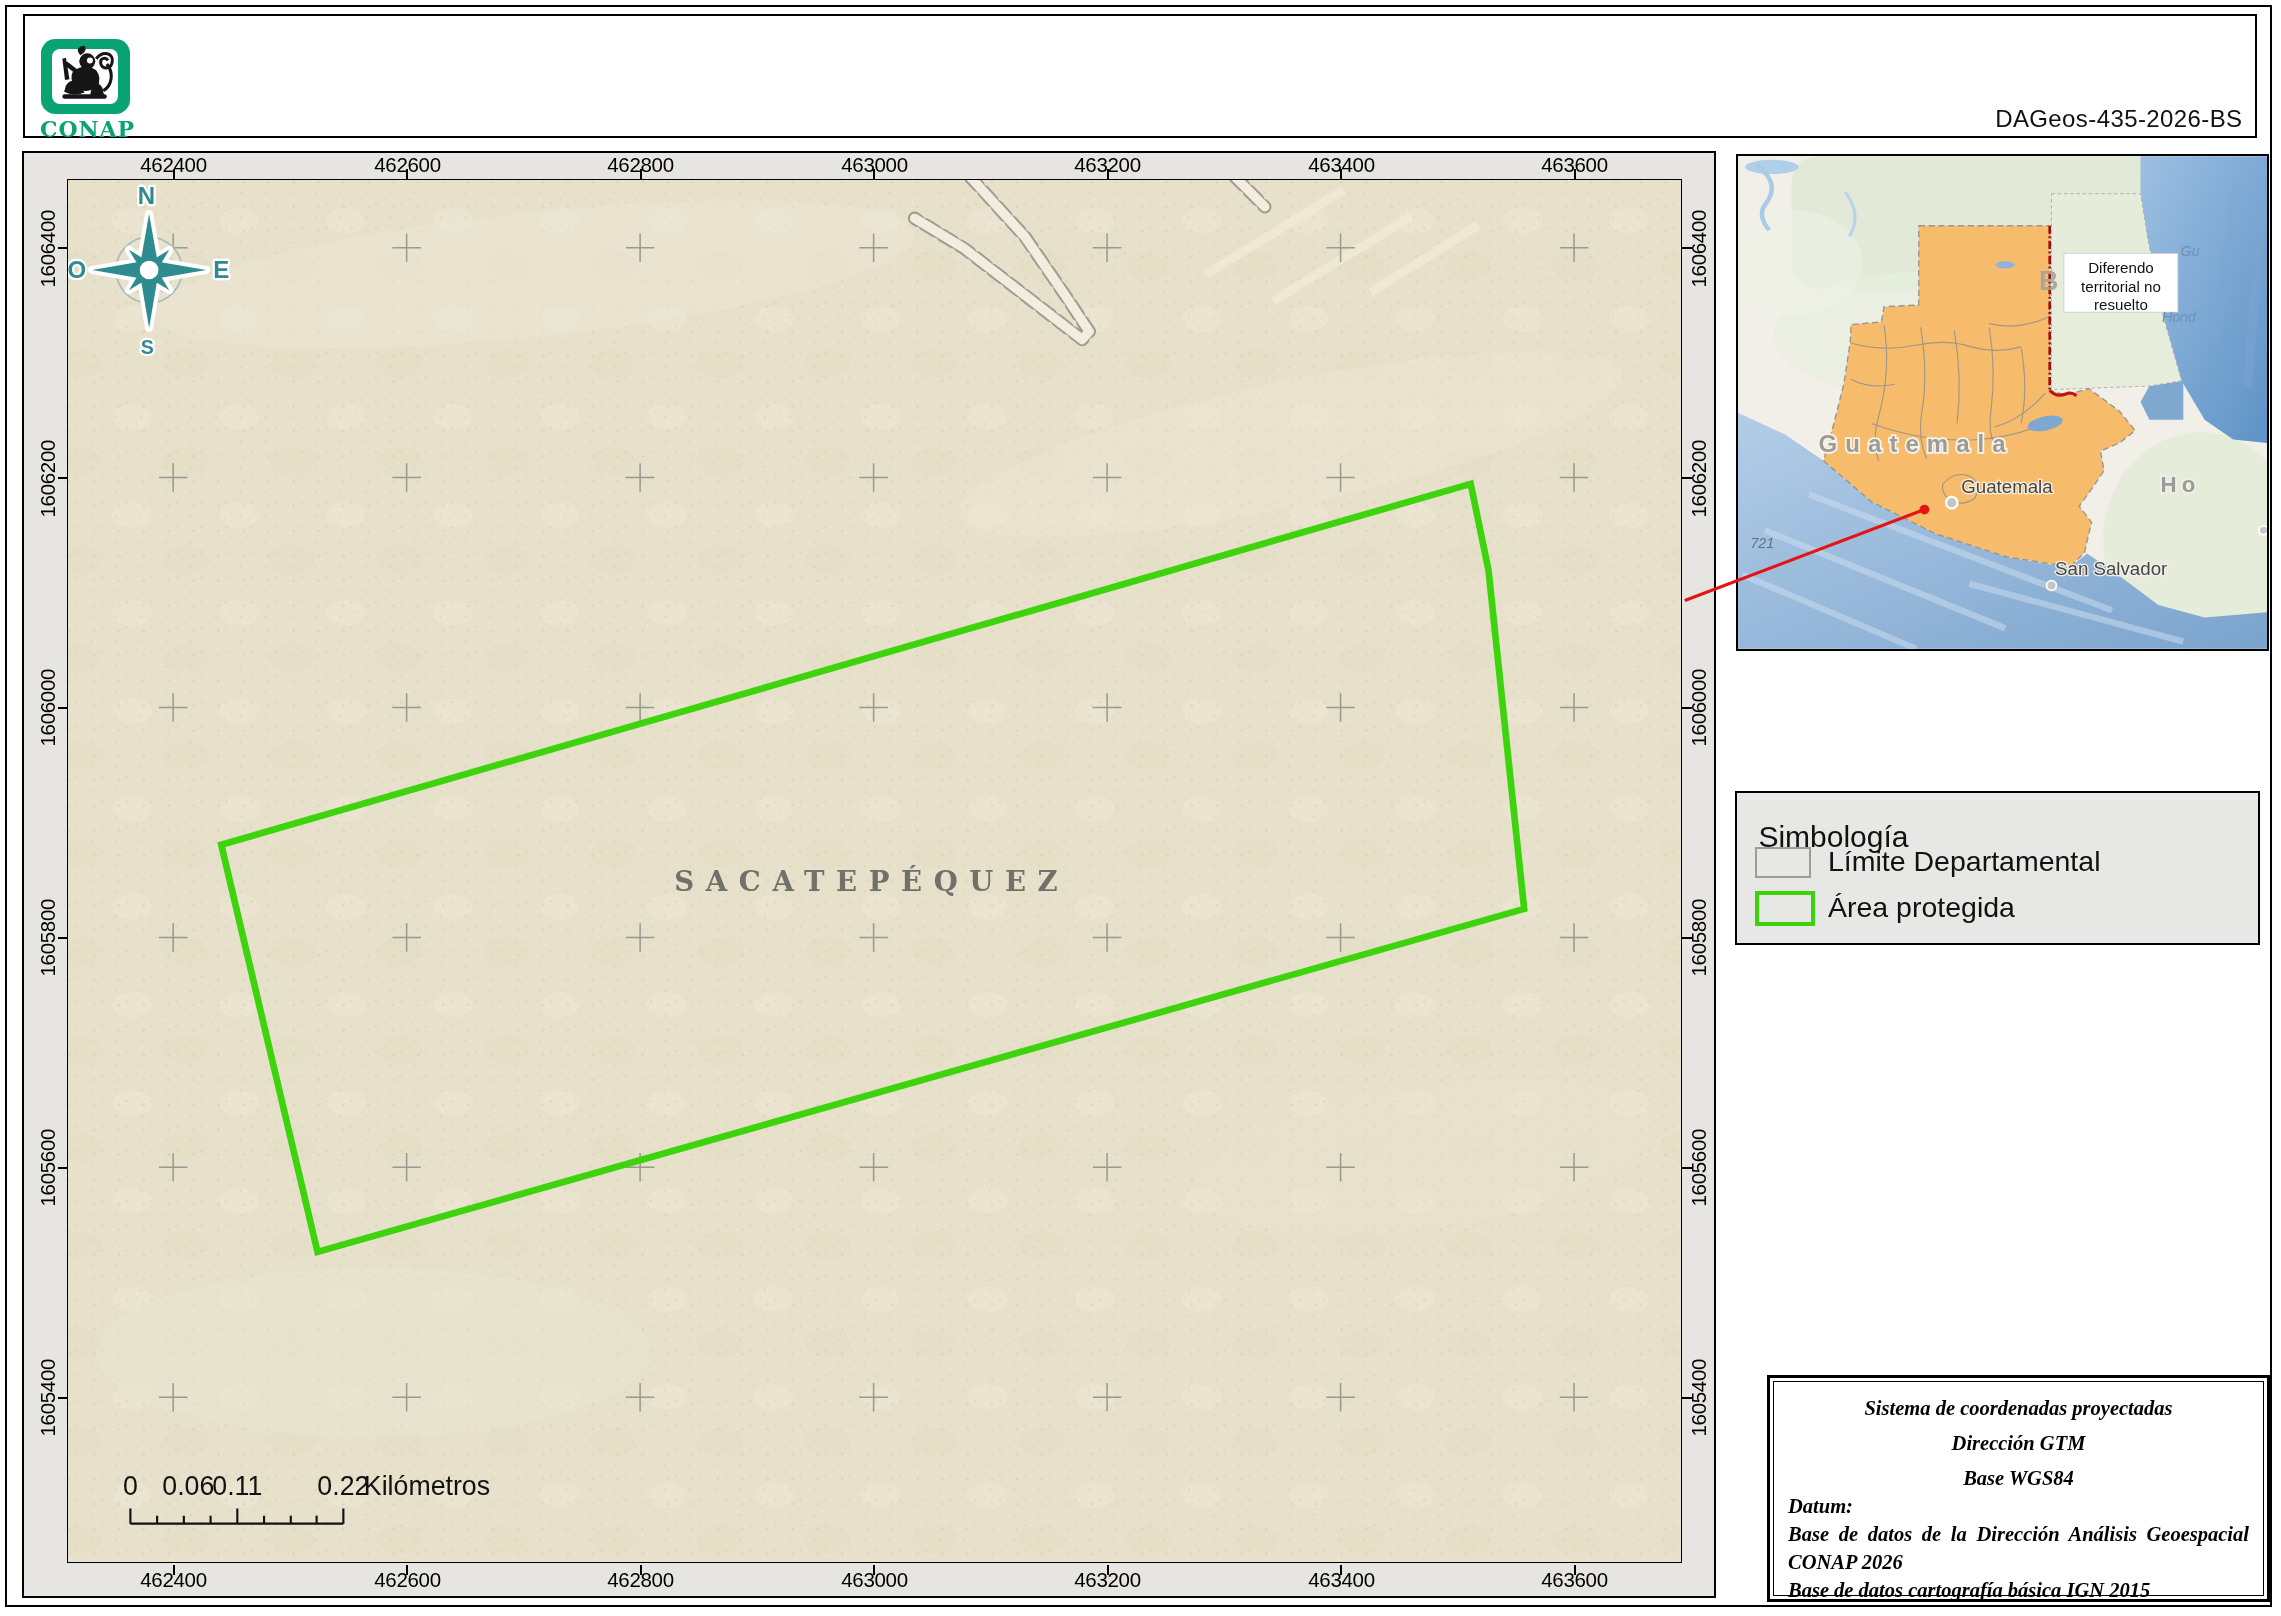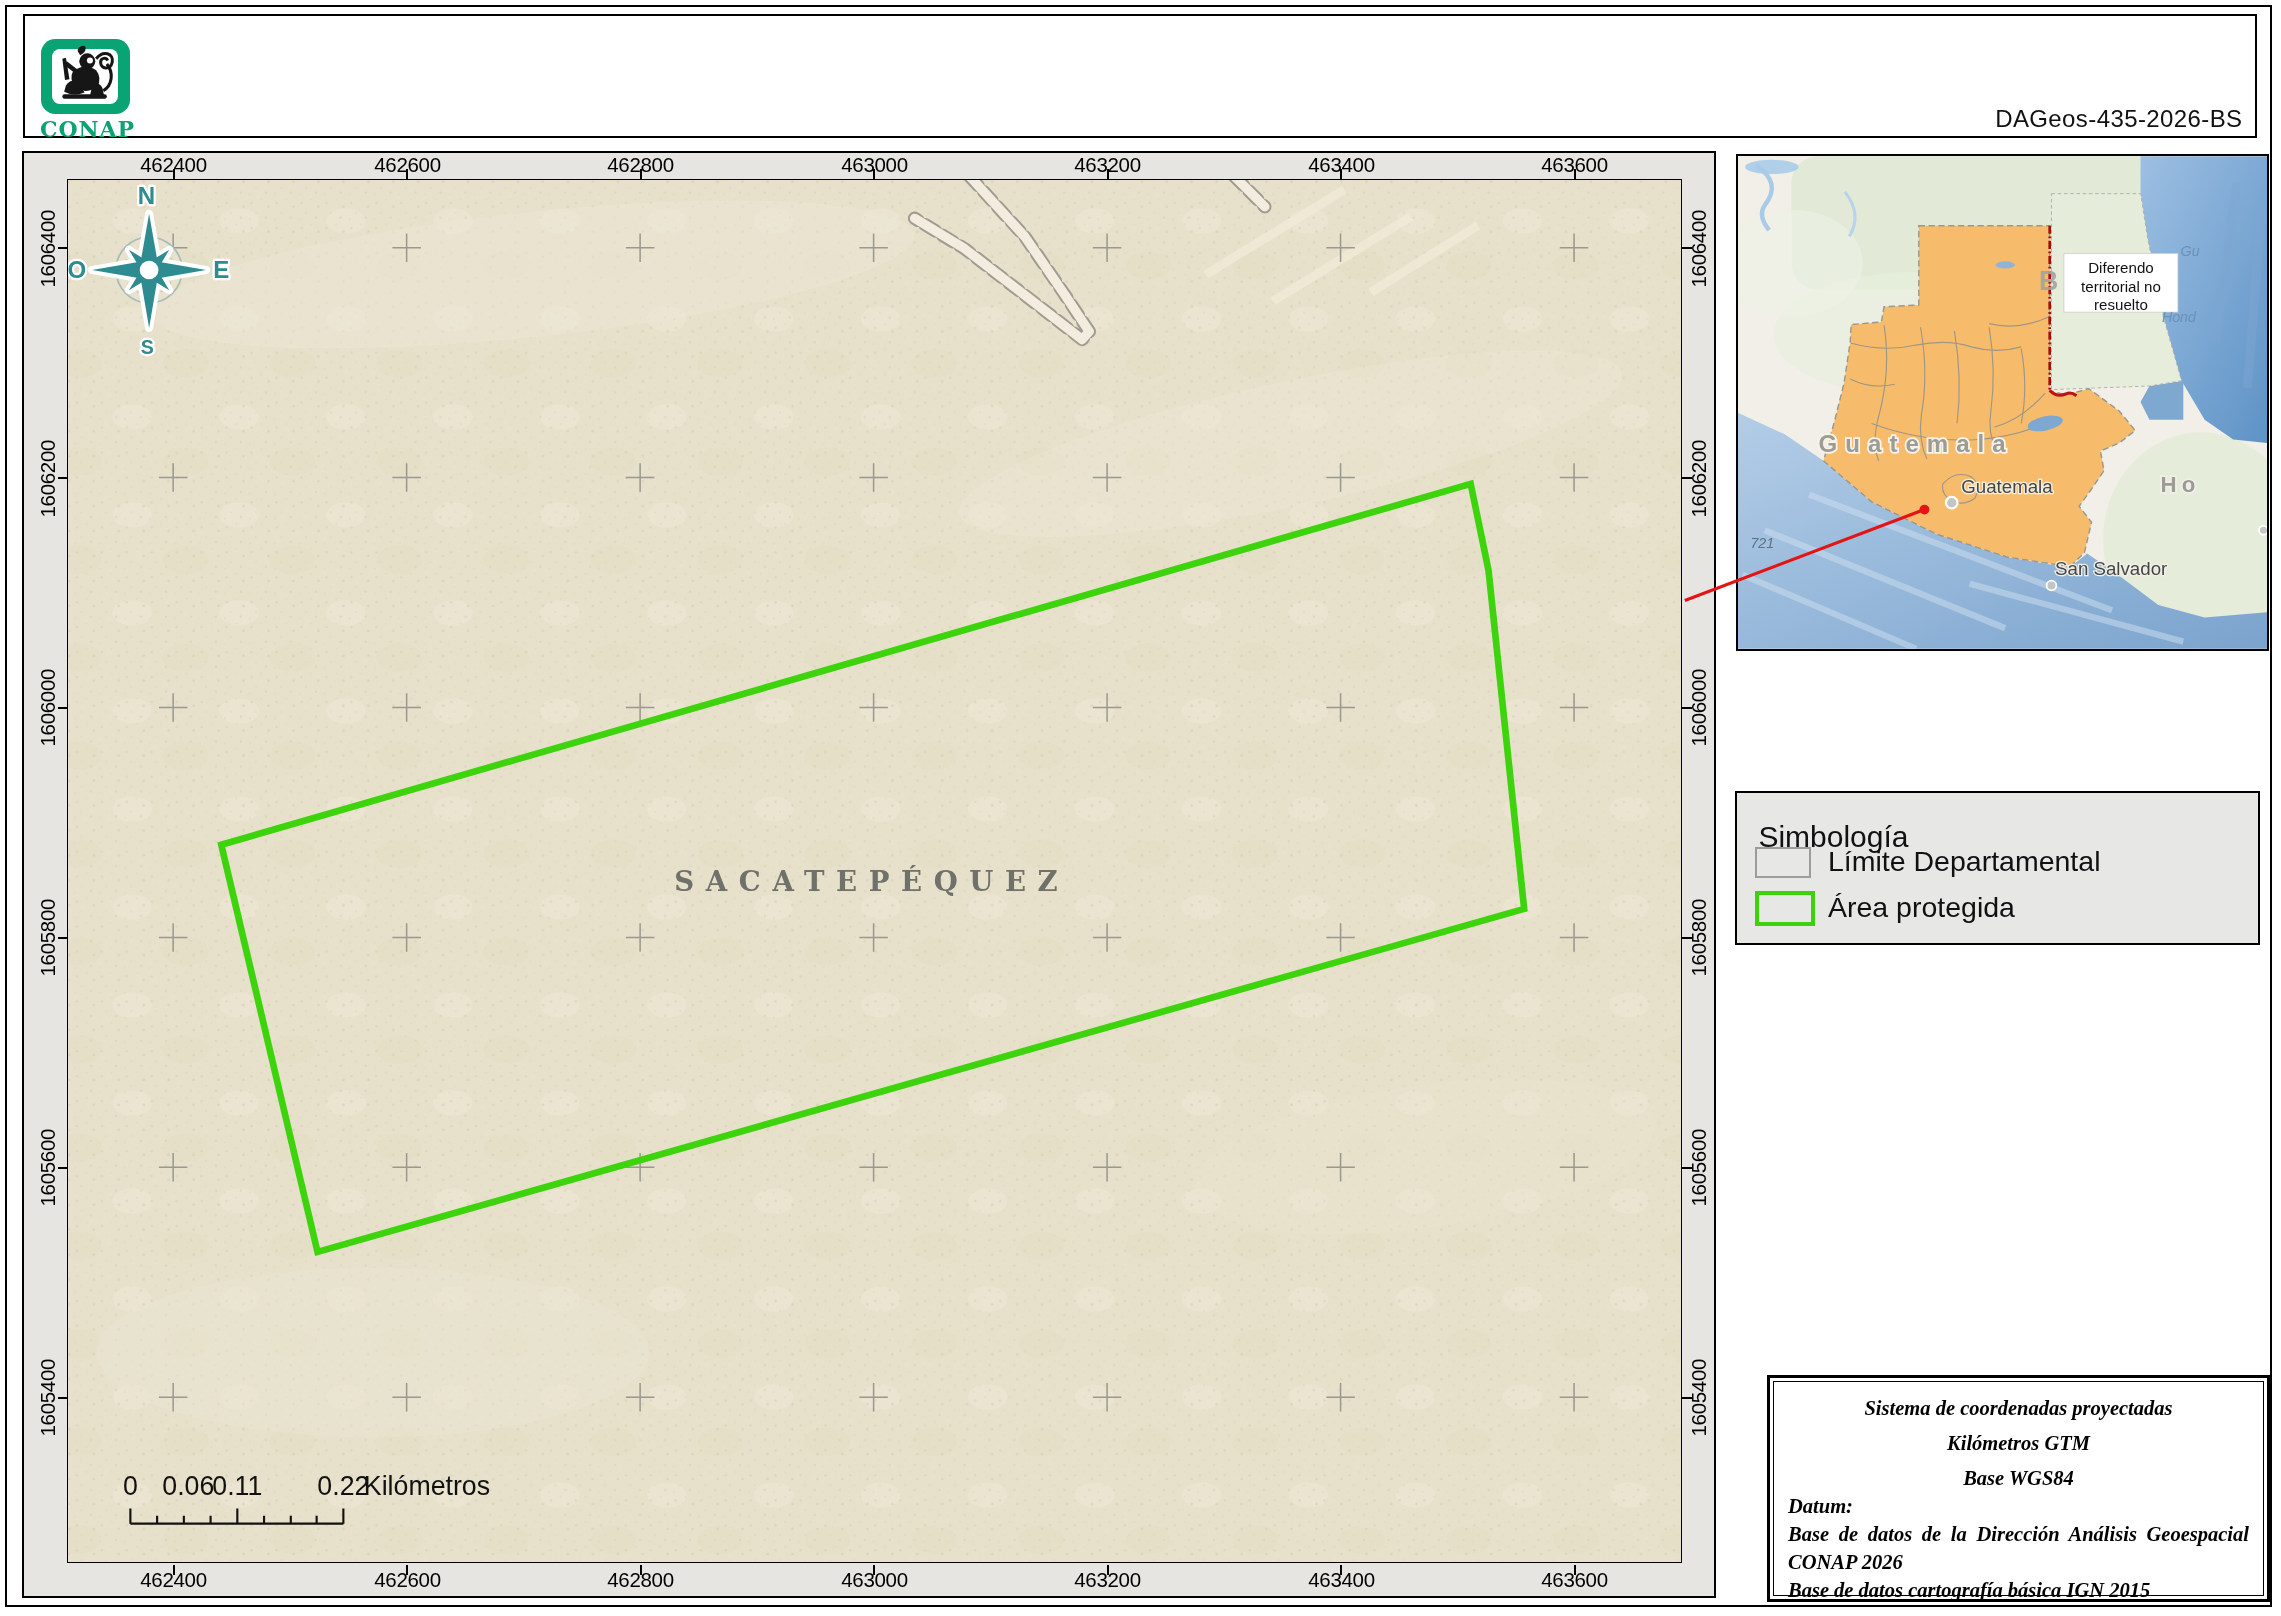--- a/index.html
+++ b/index.html
@@ -339,21 +339,21 @@
     </div>
     <div class="legend-row" style="top:98px;">
       <div class="swatch swatch-green"></div>
       <div class="legend-label">Área protegida</div>
     </div>
   </div>
 
   <div id="meta">
     <div id="meta-inner">
       <div class="meta-center">Sistema de coordenadas proyectadas</div>
-      <div class="meta-center">Kilómetros GTM</div>
+      <div class="meta-center">Dirección GTM</div>
       <div class="meta-center">Base WGS84</div>
       <div>Datum:</div>
       <div class="jline">Base de datos de la Dirección Análisis Geoespacial</div>
       <div>CONAP 2026</div>
       <div>Base de datos cartografía básica IGN 2015</div>
     </div>
   </div>
 
   <svg id="overlay" width="2281" height="1616" viewBox="0 0 2560 1814">
     <line x1="1891" y1="674" x2="2160" y2="572" stroke="#e51414" stroke-width="3.5"></line>

